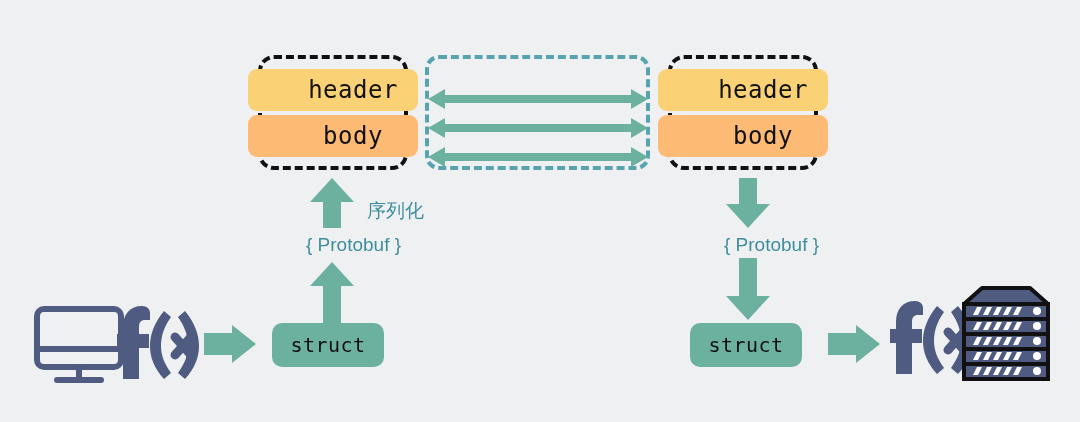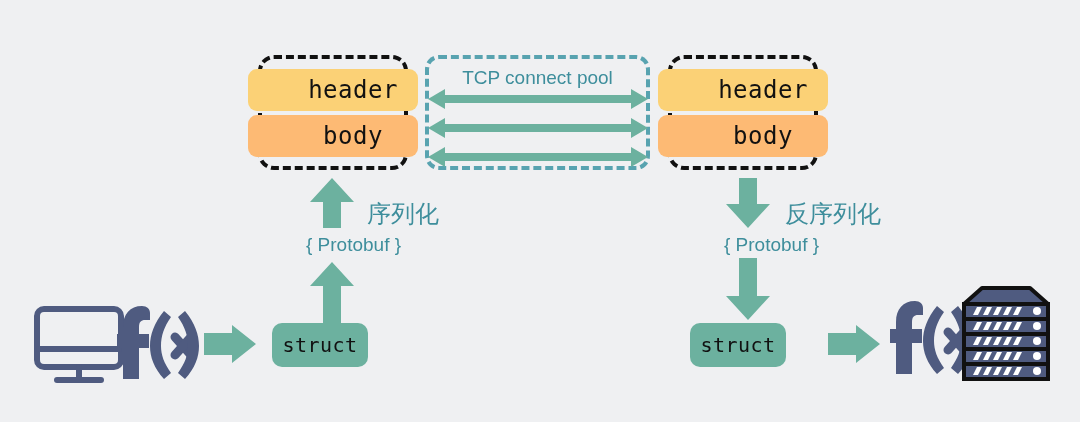--- a/index.html
+++ b/index.html
@@ -63,30 +63,30 @@
   
   .label-teal {
     color: #3e8e9c;
     font-size: 19px;
     font-family: "Liberation Sans", sans-serif;
     white-space: nowrap;
     margin-left: 28px;
   }
   .label-cjk {
     color: #3e8e9c;
-    font-size: 24px;
+    font-size: 19px;
     font-family: "DejaVu Sans", "Liberation Sans", sans-serif;
     white-space: nowrap;
   }
 
   
   .struct-box {
     background: #6cb19f;
     border-radius: 10px;
-    width: 96px;
+    width: 112px;
     height: 44px;
     display: flex;
     align-items: center;
     justify-content: center;
     font-family: "DejaVu Sans Mono", "Liberation Mono", monospace;
     font-size: 20px;
     color: #111111;
     letter-spacing: 0.5px;
   }
 </style>
@@ -95,21 +95,20 @@
 
 <div id="canvas">
 
   <div class="abs packet-group" style="left:258px; top:55px; width:150px; height:115px;">
     <div class="pkt-cell pkt-header">header</div>
     <div class="pkt-cell pkt-body">body</div>
   </div>
 
   <div class="abs pool-box" style="left:425px; top:55px; width:225px; height:115px;"></div>
 
-  <div class="abs pool-title" style="left:425px; top:67px; width:225px;">TCP connect pool</div>
 
   <svg class="abs" width="220" height="80" style="left:428px; top:88px;" viewBox="0 0 220 80">
     <g fill="#6cb19f">
 
       <polygon points="0,11 17,1 17,21"></polygon>
       <polygon points="220,11 203,1 203,21"></polygon>
       <rect x="16" y="7" width="188" height="8"></rect>
 
       <polygon points="0,40 17,30 17,50"></polygon>
       <polygon points="220,40 203,30 203,50"></polygon>
@@ -139,21 +138,20 @@
   <div class="abs label-teal" style="left:278px; top:234px;">{ Protobuf }</div>
 
   <svg class="abs" width="44" height="50" style="left:726px; top:178px;" viewBox="0 0 44 50">
     <polygon fill="#6cb19f" points="22,50 0,26 13,26 13,0 31,0 31,26 44,26"></polygon>
   </svg>
 
   <svg class="abs" width="44" height="62" style="left:726px; top:258px;" viewBox="0 0 44 62">
     <polygon fill="#6cb19f" points="22,62 0,38 13,38 13,0 31,0 31,38 44,38"></polygon>
   </svg>
 
-  <div class="abs label-cjk" style="left:785px; top:198px;">反序列化</div>
 
   <div class="abs label-teal" style="left:696px; top:234px;">{ Protobuf }</div>
 
   <svg class="abs" width="92" height="80" style="left:33px; top:305px;" viewBox="0 0 92 80">
     <g fill="none" stroke="#4f5b80" stroke-width="6" stroke-linejoin="round" stroke-linecap="round">
       <rect x="4" y="4" width="84" height="58" rx="7"></rect>
       <line x1="6" y1="44" x2="86" y2="44"></line>
       <line x1="46" y1="62" x2="46" y2="72"></line>
       <line x1="24" y1="75" x2="68" y2="75"></line>
     </g>

